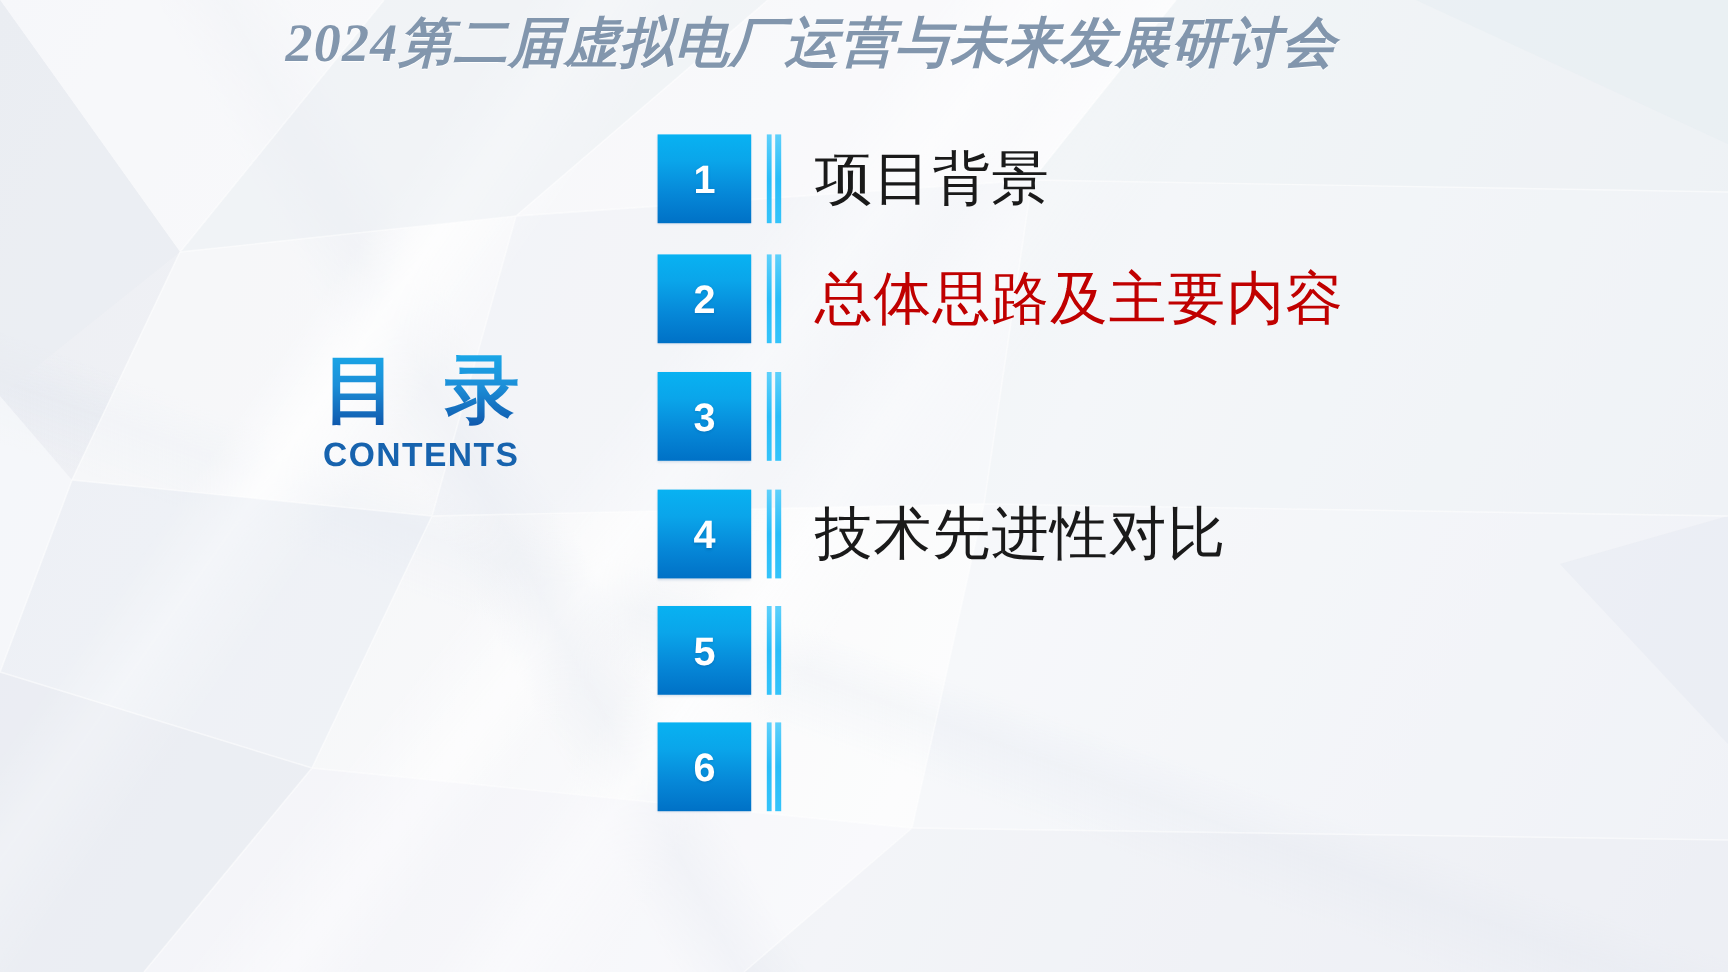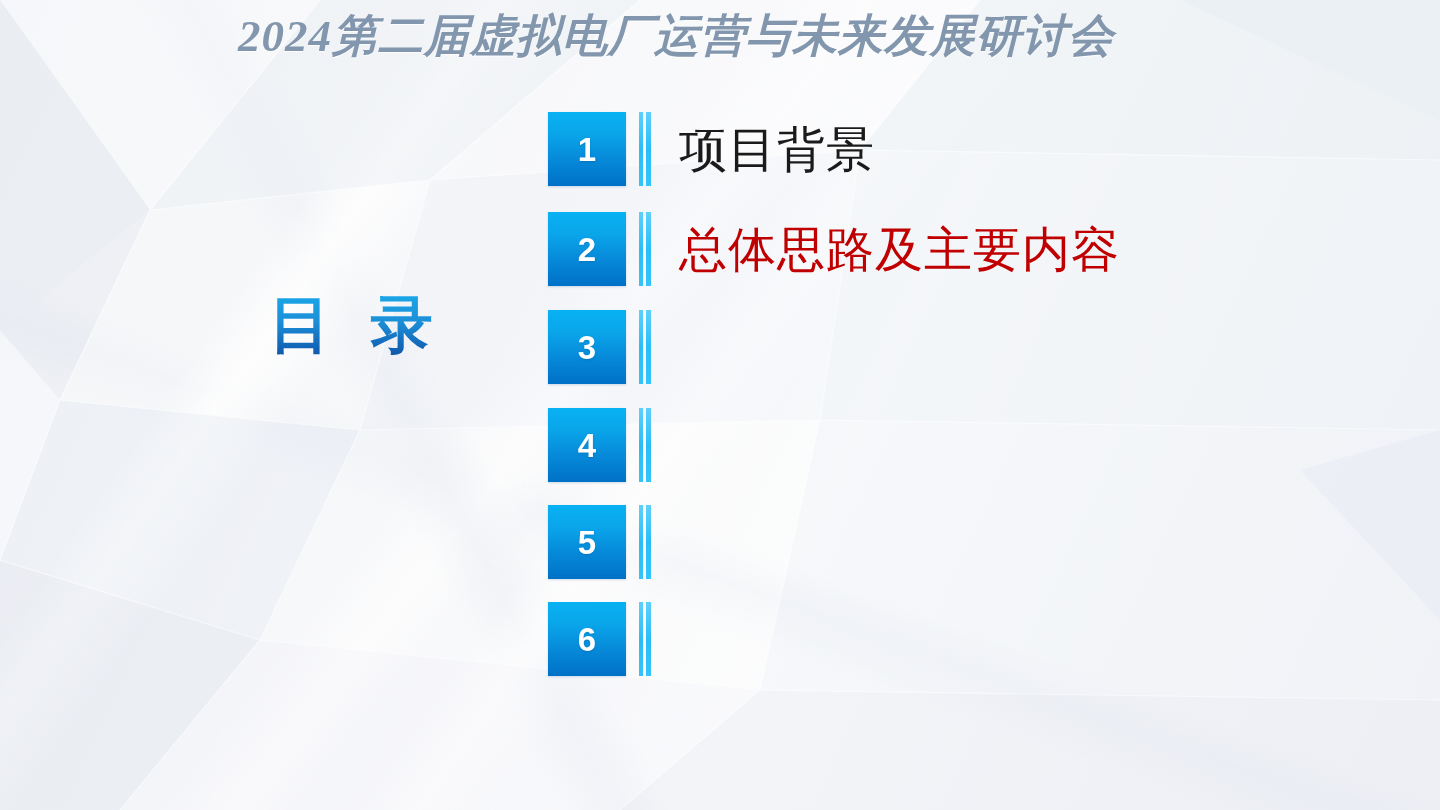--- a/index.html
+++ b/index.html
@@ -207,20 +207,21 @@
         <path d="M120,810 L260,640"></path>
         <path d="M620,810 L760,690"></path>
       </g>
     </svg>
   </div>
 
   <div class="slide-title">2024第二届虚拟电厂运营与未来发展研讨会</div>
 
   <div class="contents-mark">
     <div class="contents-cn">目 录</div>
+    <div class="contents-en">CONTENTS</div>
   </div>
 
   <div class="toc">
 
     <div class="toc-item" data-row="0" data-highlight="false">
       <div class="num-box">
         <span>1</span>
       </div>
       <div class="bars">
         <div class="bar thin"></div>
@@ -251,20 +252,21 @@
     </div>
 
     <div class="toc-item" data-row="3" data-highlight="false">
       <div class="num-box">
         <span>4</span>
       </div>
       <div class="bars">
         <div class="bar thin"></div>
         <div class="bar"></div>
       </div>
+      <div class="toc-label">技术先进性对比</div>
     </div>
 
     <div class="toc-item" data-row="4" data-highlight="false">
       <div class="num-box">
         <span>5</span>
       </div>
       <div class="bars">
         <div class="bar thin"></div>
         <div class="bar"></div>
       </div>

